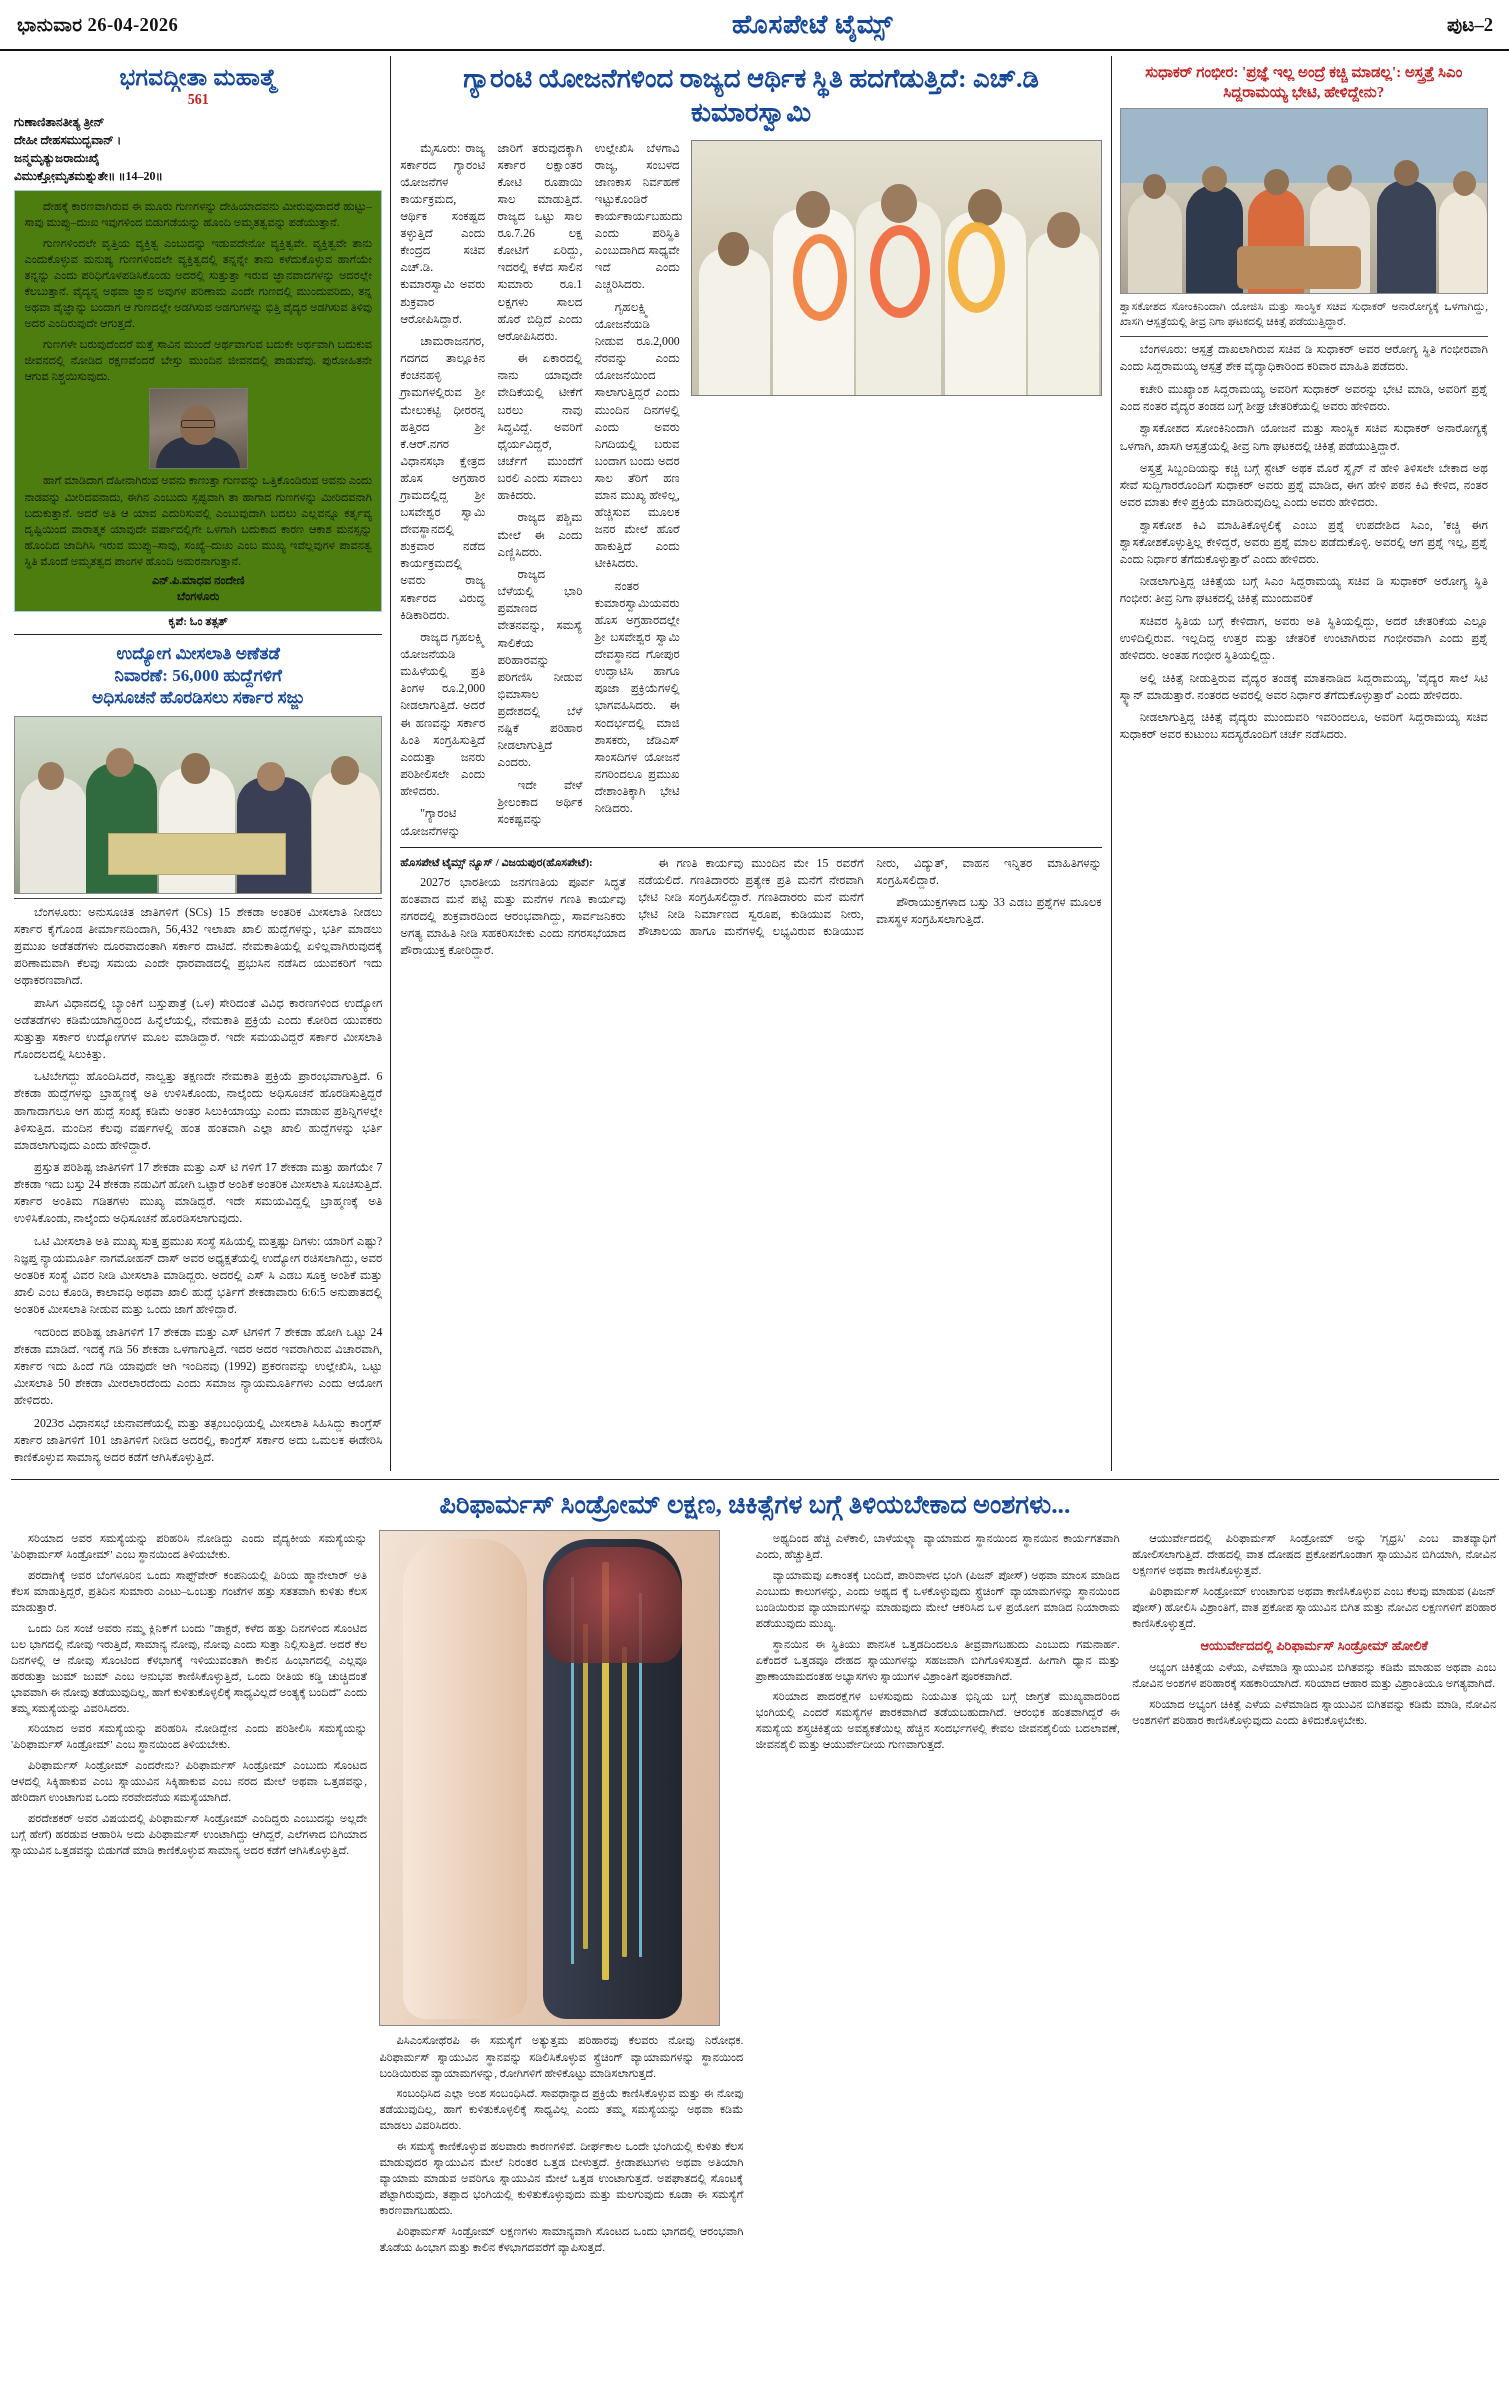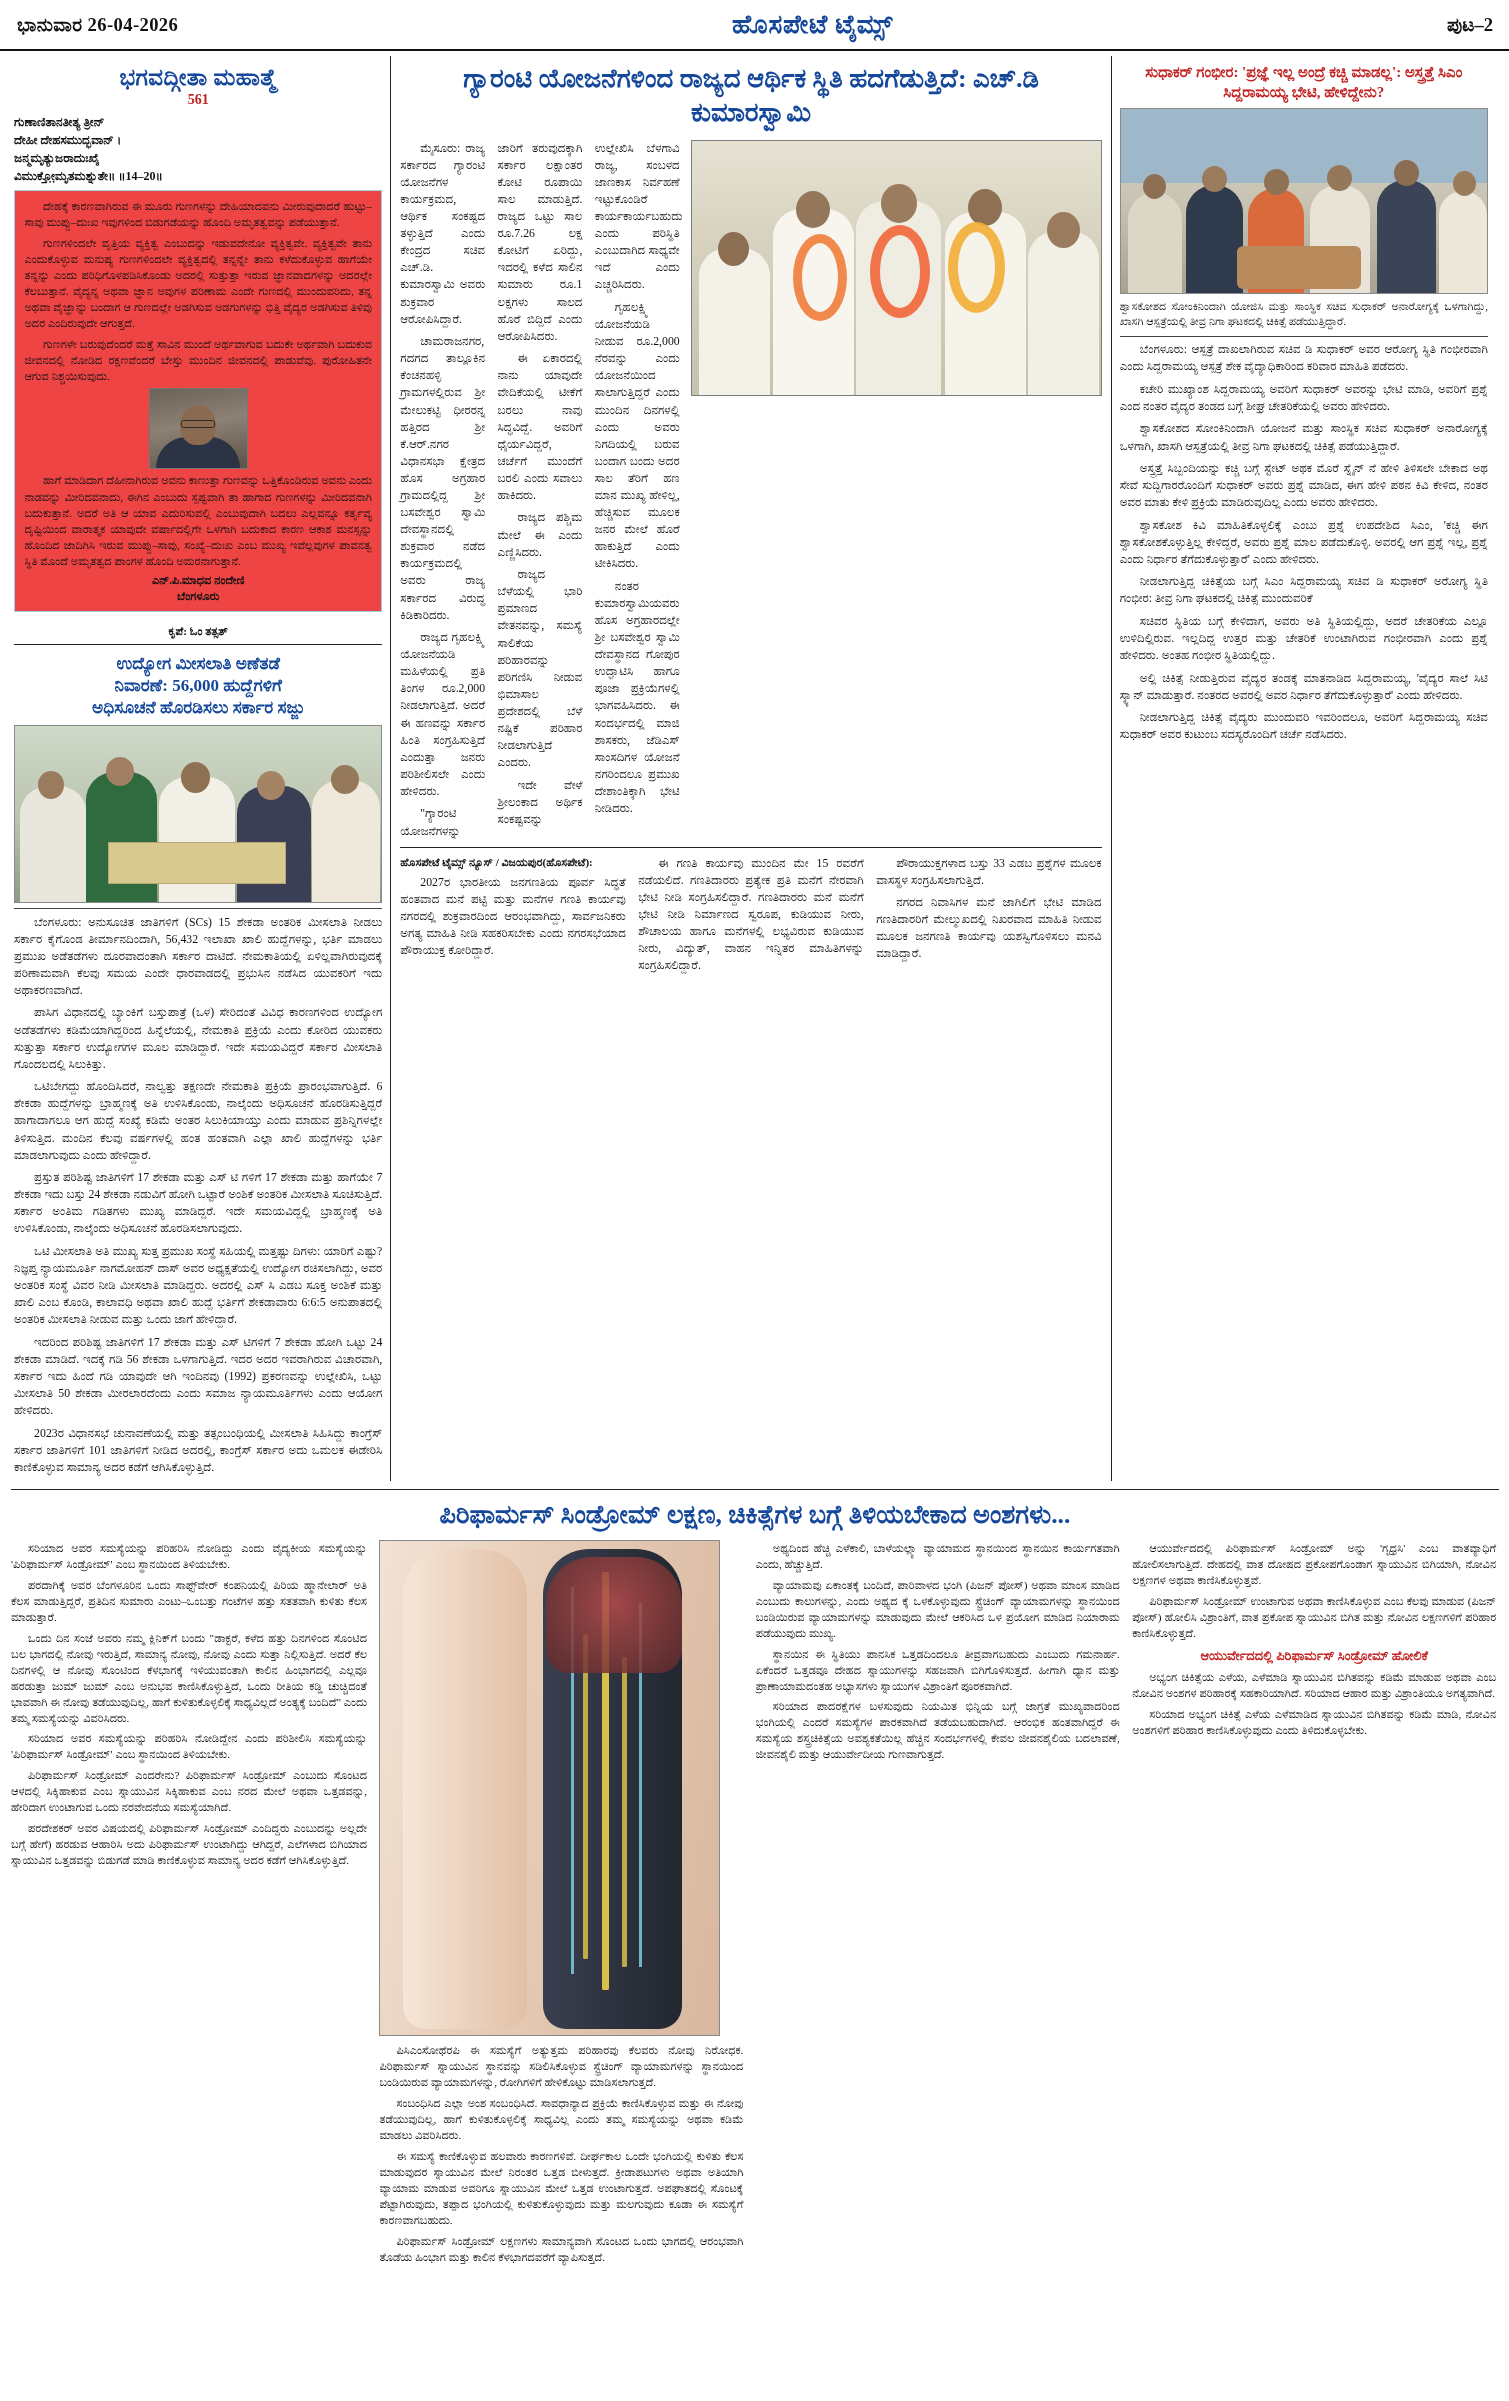--- a/index.html
+++ b/index.html
@@ -40,22 +40,22 @@
   .geeta-title {
     text-align:center; color:#15489b; font-size:23px; font-weight:bold;
     margin:9.3px 0 1.5px 0; letter-spacing:0.4px;
   }
   .geeta-num { text-align:center; color:#c32222; font-size:14px; font-weight:bold; margin:1.5px 0 4.6px; }
   .geeta-verse {
     text-align:left; font-size:12px; line-height:1.5; color:#111;
     margin-bottom:4.6px; font-weight:bold;
   }
   .geeta-box {
-    background:#ef4444; border:0.8px solid #9fcede; padding:7.7px 9.3px 6.2px 9.3px;
-    margin-bottom:13px;
+    background:#4d7c0f; border:0.8px solid #9fcede; padding:7.7px 9.3px 6.2px 9.3px;
+    margin-bottom:3px;
   }
   .geeta-box p { font-size:11.3px; line-height:1.42; text-align:justify; text-indent:18.6px; margin:0 0 4.6px; }
   .author-photo {
     width:99px; height:81px; margin:3.1px auto 3.1px auto;
     background:linear-gradient(170deg,#6d6258 0%,#8d8175 45%,#5d5247 100%);
     border:0.8px solid #777; position:relative; overflow:hidden;
   }
   .author-photo .head {
     position:absolute; left:50%; top:15.5px; transform:translateX(-50%);
     width:36px; height:40px; border-radius:50% 50% 45% 45%;
@@ -257,21 +257,20 @@
       </div>
 
       <div class="sect-rule"></div>
 
 
       <div class="three-col">
         <div class="byline">ಹೊಸಪೇಟೆ ಟೈಮ್ಸ್ ನ್ಯೂಸ್ / ವಿಜಯಪುರ(ಹೊಸಪೇಟೆ):</div>
         <p class="body">2027ರ ಭಾರತೀಯ ಜನಗಣತಿಯ ಪೂರ್ವ ಸಿದ್ಧತೆ ಹಂತವಾದ ಮನೆ ಪಟ್ಟಿ ಮತ್ತು ಮನೆಗಳ ಗಣತಿ ಕಾರ್ಯವು ನಗರದಲ್ಲಿ ಶುಕ್ರವಾರದಿಂದ ಆರಂಭವಾಗಿದ್ದು, ಸಾರ್ವಜನಿಕರು ಅಗತ್ಯ ಮಾಹಿತಿ ನೀಡಿ ಸಹಕರಿಸಬೇಕು ಎಂದು ನಗರಸಭೆಯಾದ ಪೌರಾಯುಕ್ತ ಕೋರಿದ್ದಾರೆ.</p>
         <p class="body">ಈ ಗಣತಿ ಕಾರ್ಯವು ಮುಂದಿನ ಮೇ 15 ರವರೆಗೆ ನಡೆಯಲಿದೆ. ಗಣತಿದಾರರು ಪ್ರತ್ಯೇಕ ಪ್ರತಿ ಮನೆಗೆ ನೇರವಾಗಿ ಭೇಟಿ ನೀಡಿ ಸಂಗ್ರಹಿಸಲಿದ್ದಾರೆ. ಗಣತಿದಾರರು ಮನೆ ಮನೆಗೆ ಭೇಟಿ ನೀಡಿ ನಿರ್ಮಾಣದ ಸ್ವರೂಪ, ಕುಡಿಯುವ ನೀರು, ಶೌಚಾಲಯ ಹಾಗೂ ಮನೆಗಳಲ್ಲಿ ಲಭ್ಯವಿರುವ ಕುಡಿಯುವ ನೀರು, ವಿದ್ಯುತ್, ವಾಹನ ಇನ್ನಿತರ ಮಾಹಿತಿಗಳನ್ನು ಸಂಗ್ರಹಿಸಲಿದ್ದಾರೆ.</p>
         <p class="body">ಪೌರಾಯುಕ್ತಗಳಾದ ಬಸ್ತು 33 ಎಡಬ ಪ್ರಶ್ನೆಗಳ ಮೂಲಕ ವಾಸಸ್ಥಳ ಸಂಗ್ರಹಿಸಲಾಗುತ್ತಿದೆ.</p>
-        <p class="body">ನಗರದ ನಿವಾಸಿಗಳ ಮನೆ ಜಾಗಿಲಿಗೆ ಭೇಟಿ ಮಾಡಿದ ಗಣತಿದಾರರಿಗೆ ಮೇಲ್ಮುಖದಲ್ಲಿ ನಿಖರವಾದ ಮಾಹಿತಿ ನೀಡುವ ಮೂಲಕ ಜನಗಣತಿ ಕಾರ್ಯವು ಯಶಸ್ವಿಗೊಳಿಸಲು ಮನವಿ ಮಾಡಿದ್ದಾರೆ.</p>
       </div>
     </div>
 
     <div class="col-right">
       <div class="right-head">ಸುಧಾಕರ್ ಗಂಭೀರ: 'ಪ್ರಜ್ಞೆ ಇಲ್ಲ ಅಂದ್ರೆ ಕಚ್ಚಿ ಮಾಡಲ್ಲ': ಅಸ್ತ್ರತ್ತೆ ಸಿಎಂ ಸಿದ್ದರಾಮಯ್ಯ ಭೇಟಿ, ಹೇಳಿದ್ದೇನು?</div>
 
       <div class="photo pr">
         <div class="photo-group">
           <div style="position:absolute;left:0;top:0;right:0;height:74px;background:#9fb8c9;"></div>
           <div class="pg-fig" style="left:7.7px;width:54px;height:101px;background:#dcd6c7;"></div>

